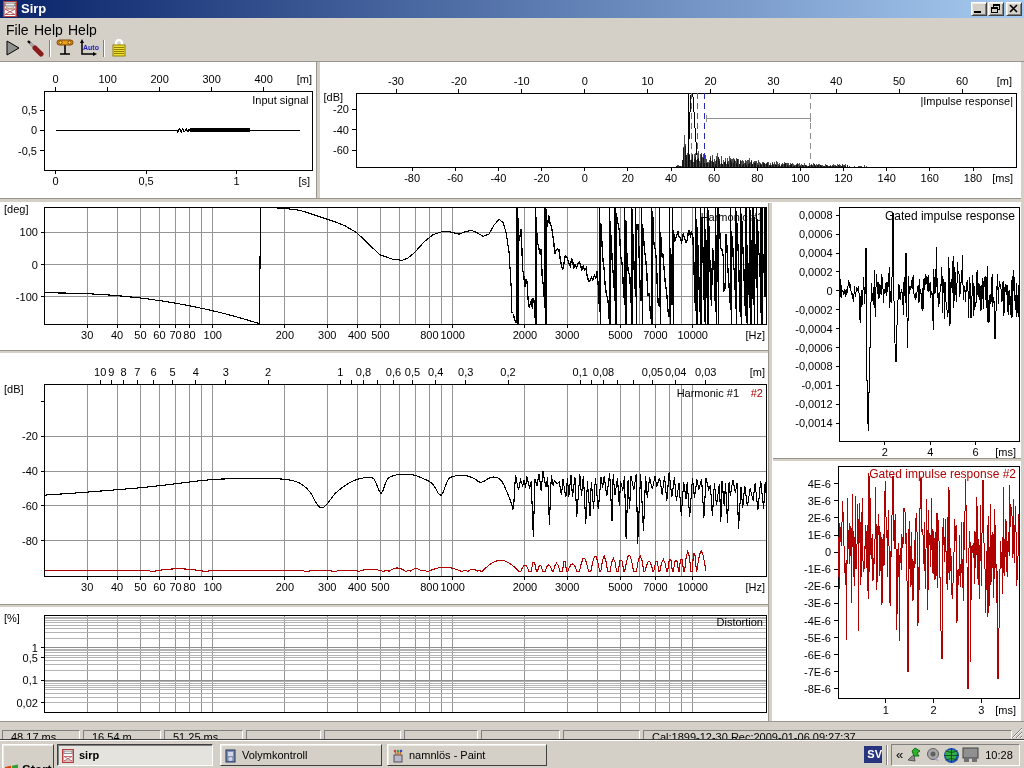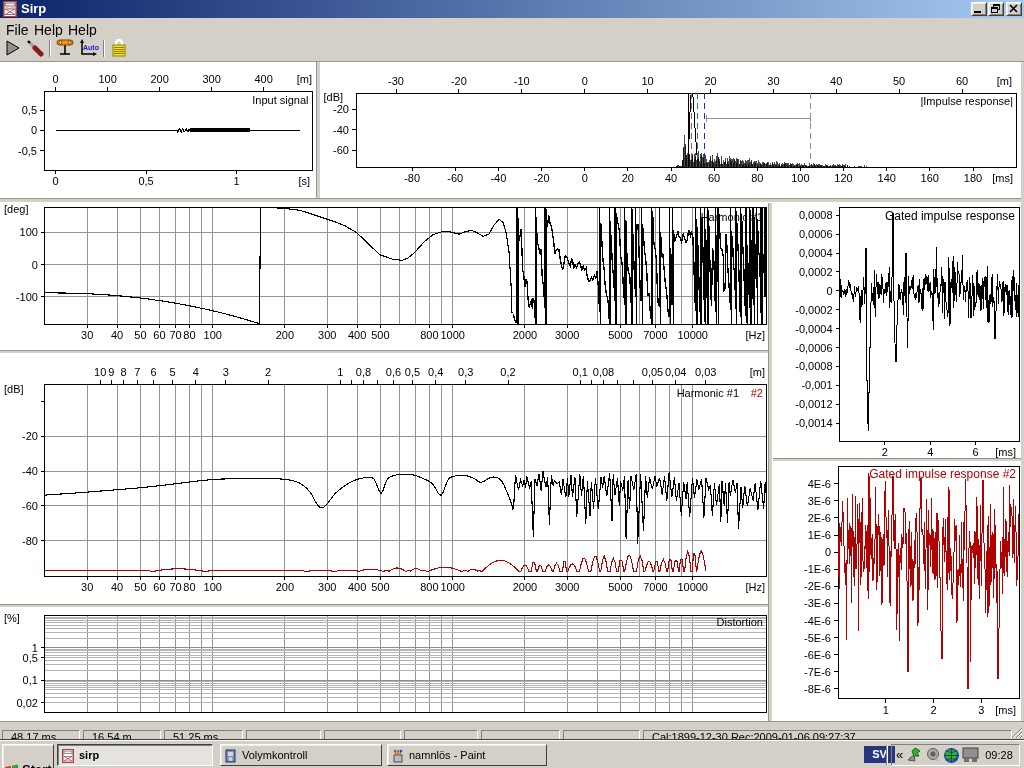--- a/index.html
+++ b/index.html
@@ -15,21 +15,21 @@
 svg.plot *{shape-rendering:crispEdges}
 svg.plot text{shape-rendering:auto}
 .hdiv{position:absolute;background:#d4d0c8;border-top:1px solid #9a968e;border-bottom:1px solid #fff}
 .vdiv{position:absolute;background:#d4d0c8;border-left:1px solid #9a968e;border-right:1px solid #fff}
 .statusbar{position:absolute;left:0;top:722px;width:1024px;height:18px;background:#d4d0c8}
 .spanel{position:absolute;top:8px;height:22px;border:1px solid;border-color:#808080 #fff #fff #808080;font-size:11px;padding-left:8px;white-space:nowrap;overflow:hidden}
 .taskbar{position:absolute;left:0;top:740px;width:1024px;height:28px;background:#d4d0c8;border-top:1px solid #fff;box-shadow:0 -1px 0 #404040}
 .startbtn{position:absolute;left:2px;top:3px;width:52px;height:34px;background:#d4d0c8;border:1px solid;border-color:#fff #404040 #404040 #fff;box-shadow:inset 1px 1px 0 #ecebe5;display:flex;align-items:flex-end;font-size:13px}
 .taskbtn{position:absolute;top:3px;height:22px;font-size:11px;display:flex;align-items:center;white-space:nowrap;overflow:hidden;background:#d4d0c8;border:1px solid;border-color:#fff #404040 #404040 #fff;box-shadow:inset 1px 1px 0 #ecebe5}
 .taskbtn.active{border-color:#404040 #fff #fff #404040;box-shadow:inset 1px 1px 0 #808080;background:#e5e3de}
-.svbox{position:absolute;left:864px;top:5px;width:31px;height:17px;background:#26357e;color:#fff;font-size:11px;font-weight:bold;text-align:center;line-height:17px}
+.svbox{position:absolute;left:864px;top:5px;width:18px;height:17px;background:#26357e;color:#fff;font-size:11px;font-weight:bold;text-align:right;line-height:17px}
 .traysep{position:absolute;left:886px;top:4px;width:2px;height:20px;border-left:1px solid #808080;border-right:1px solid #fff}
 .tray{position:absolute;left:891px;top:3px;width:129px;height:22px;border:1px solid;border-color:#808080 #fff #fff #808080;display:flex;align-items:center}
 .chev{font-size:13px;margin:0 3px 2px 4px}
 .ticon{margin:0 1px}
 .clock{font-size:11px;margin-left:4px}
 </style></head><body>
 <div id="root">
     <div class="titlebar">
       <svg width="16" height="16" style="position:absolute;left:2px;top:1px">
         <rect x="1.5" y="0.5" width="13" height="15" fill="#fff" stroke="#b04040" stroke-width="1"></rect>
@@ -630,15 +630,15 @@
         <svg width="17" height="17" class="ticon">
           <circle cx="8.5" cy="8.5" r="7.5" fill="#2050b0"></circle>
           <path d="M3 4 Q8 2 13 4 Q15 8 12 12 Q8 15 4 12 Q1 8 3 4" fill="#30b040"></path>
           <path d="M8.5 1 V16 M1 8.5 H16 M2.5 4 Q8.5 7 14.5 4 M2.5 13 Q8.5 10 14.5 13" stroke="#104020" stroke-width="0.8" fill="none"></path>
         </svg>
         <svg width="18" height="16" class="ticon">
           <rect x="1" y="1" width="15" height="10" fill="#909090" stroke="#404040"></rect>
           <rect x="2" y="11" width="5" height="4" fill="#707070"></rect>
           <rect x="10" y="11" width="5" height="4" fill="#707070"></rect>
         </svg>
-        <span class="clock">09:28</span>
+        <span class="clock">10:28</span>
       </div>
     </div>
   </div>
 </body></html>

